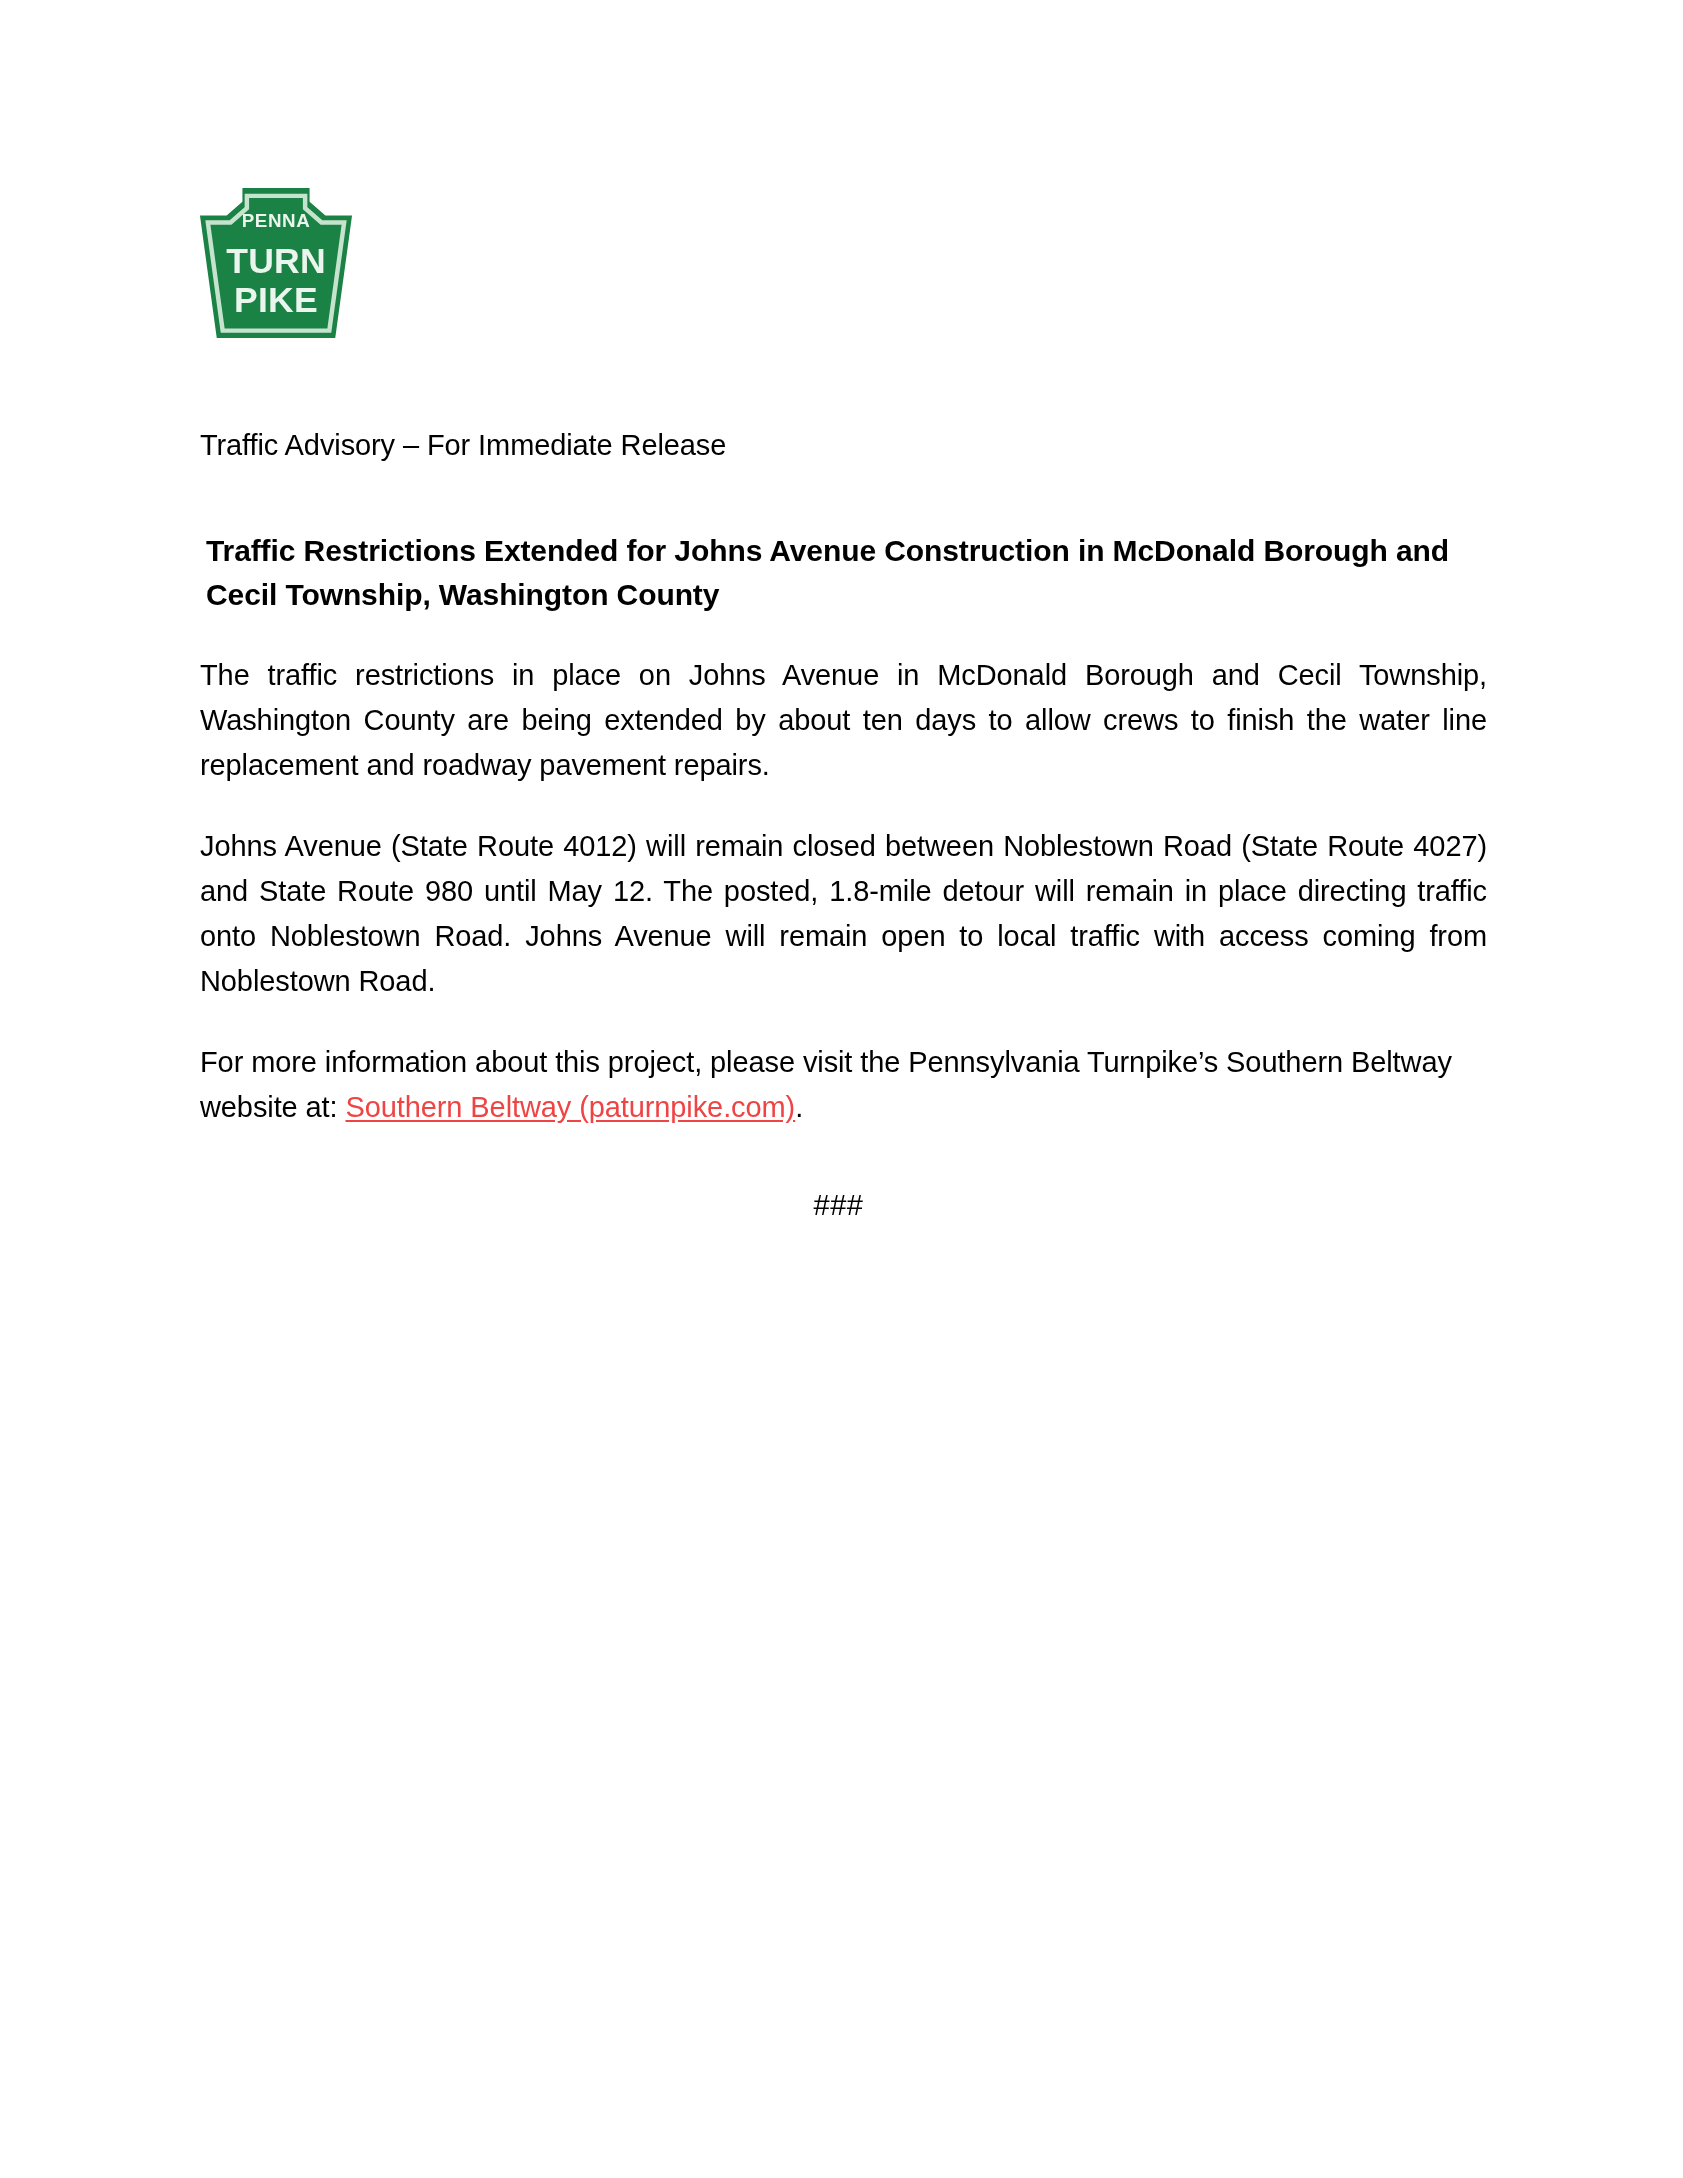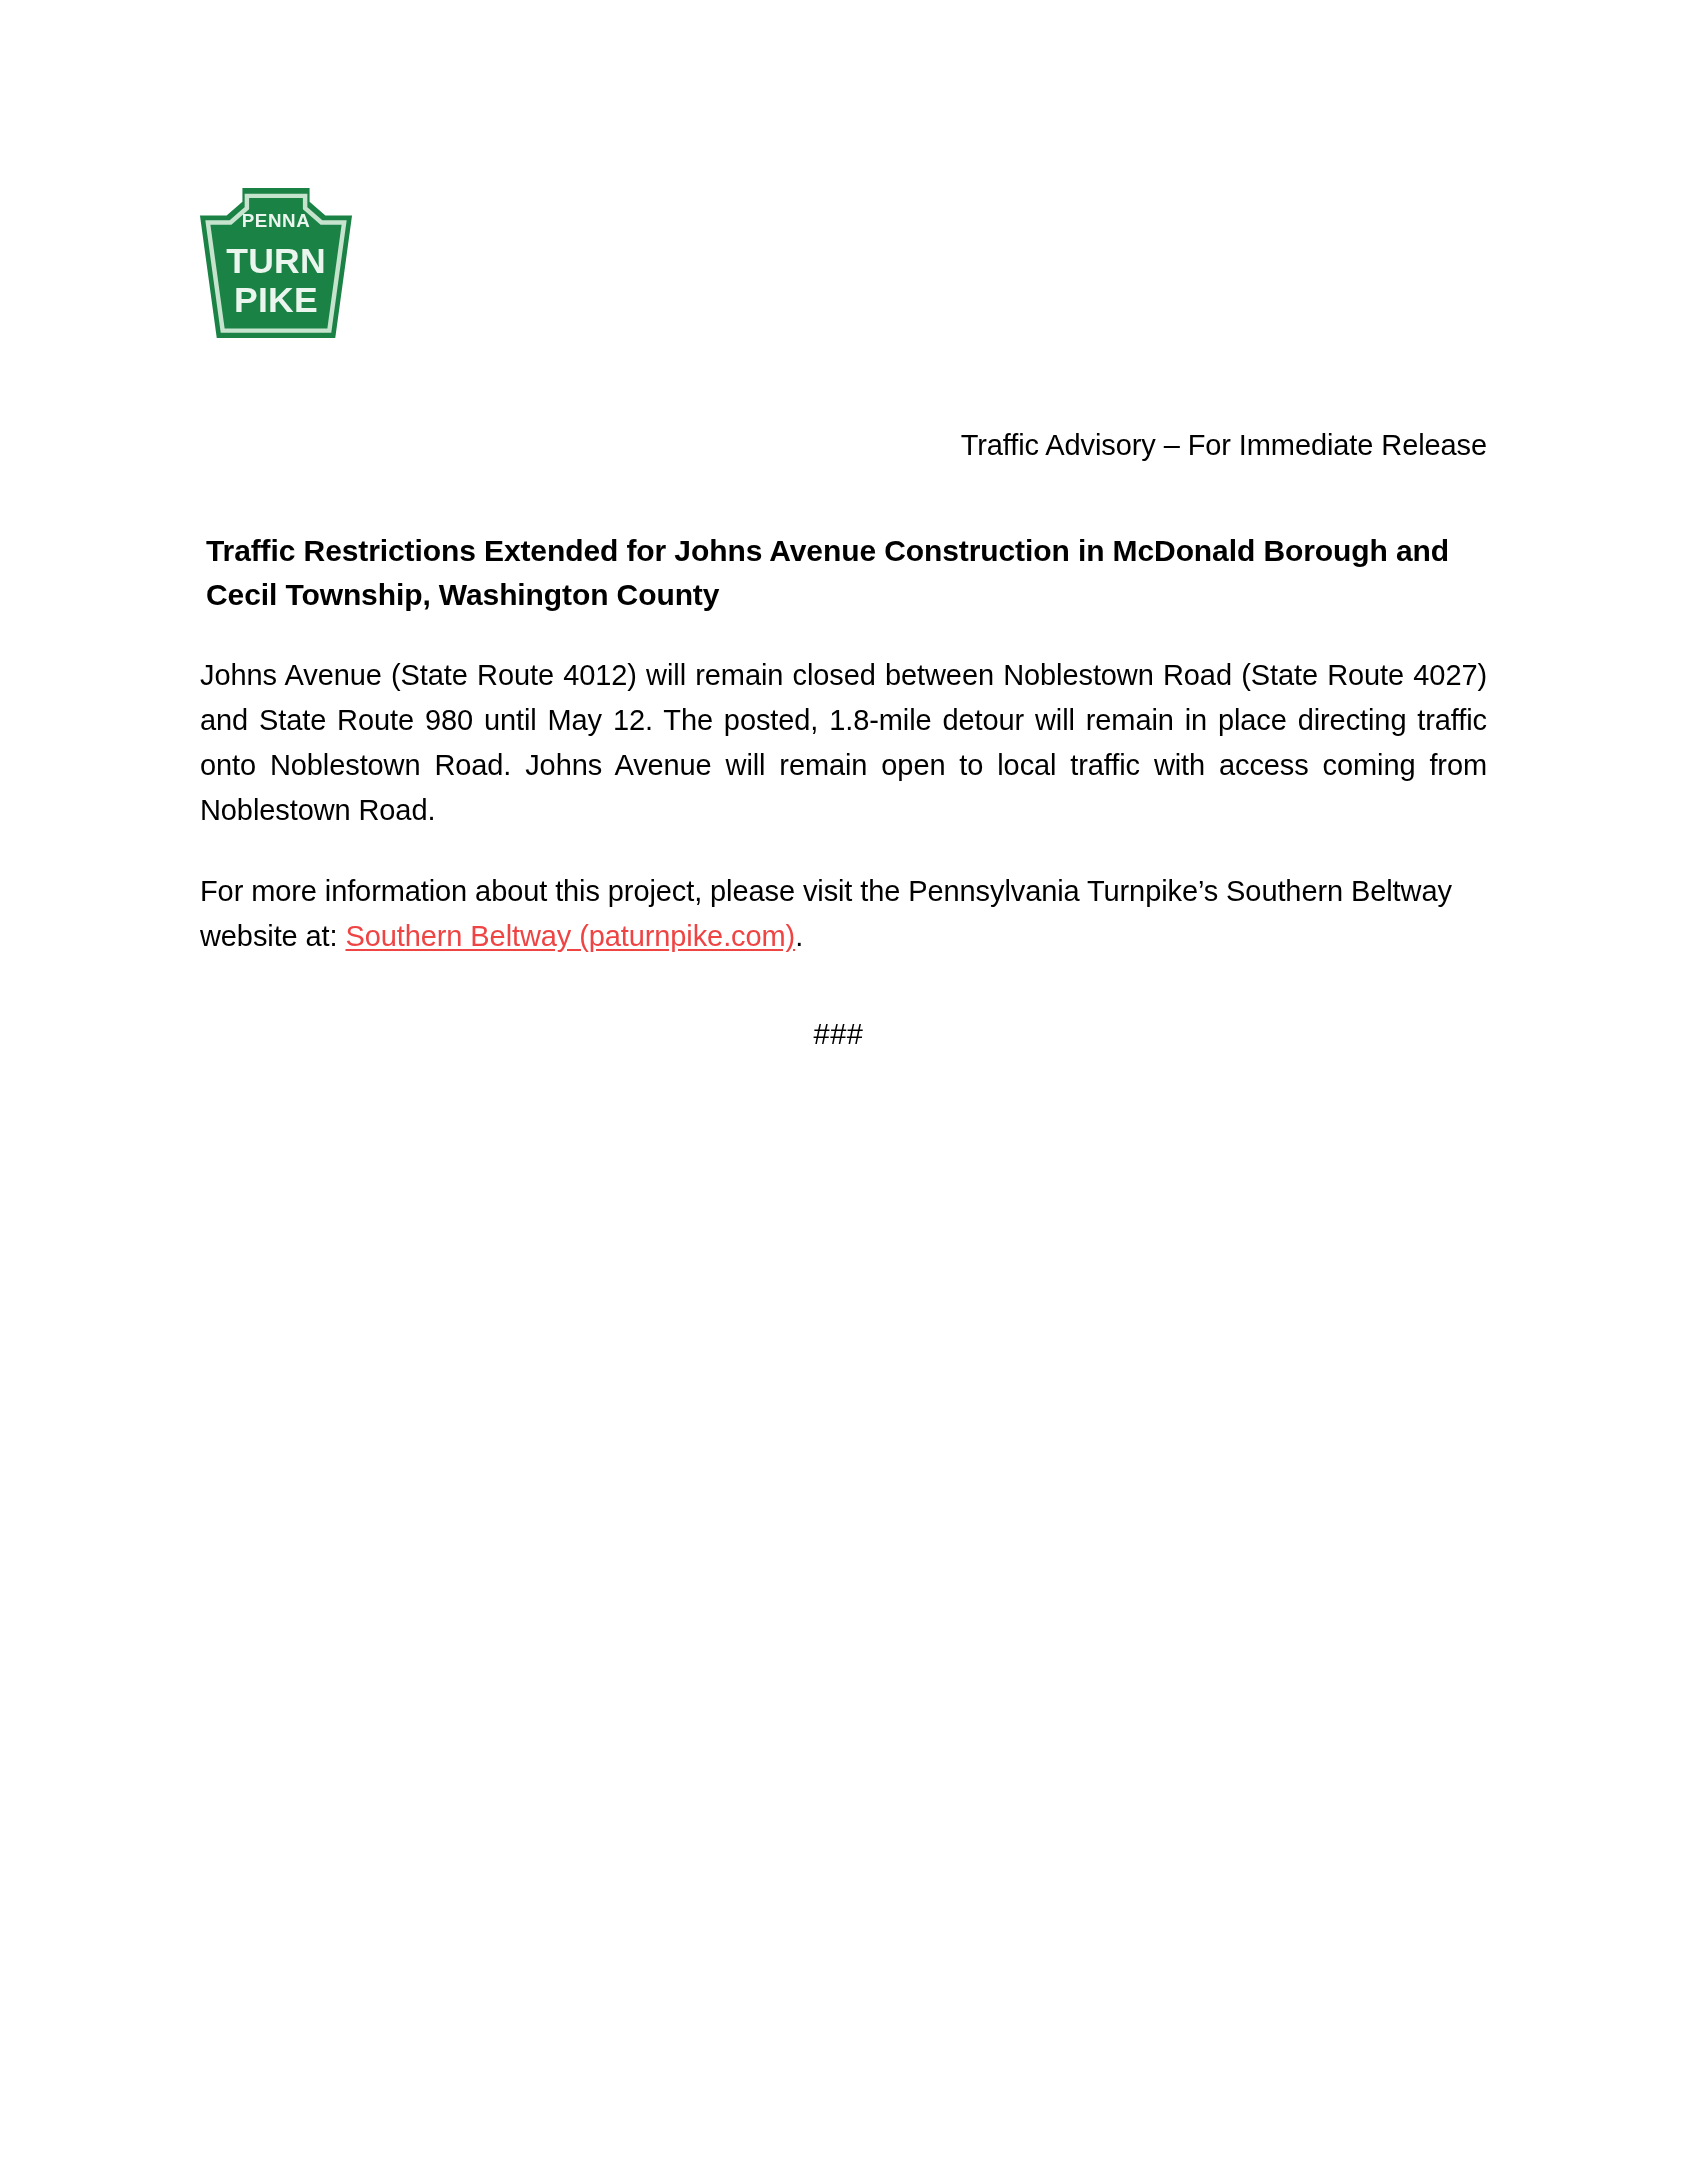--- a/index.html
+++ b/index.html
@@ -45,21 +45,20 @@
     width: 1287px;
   }
 
   .meta-block {
     font-size: 29px;
     line-height: 38px;
     letter-spacing: -0.1px;
   }
   .meta-line {
     white-space: nowrap;
-    text-align: right;
   }
 
   .doc-title {
     margin-top: 65px;
     font-size: 30px;
     font-weight: bold;
     line-height: 44px;
     letter-spacing: -0.1px;
     padding: 0 6px;
   }
@@ -109,20 +108,21 @@
   </div>
 
   <div class="content">
 
     <div class="meta-block">
       <div class="meta-line">Traffic Advisory – For Immediate Release</div>
     </div>
 
     <h1 class="doc-title">Traffic Restrictions Extended for Johns Avenue Construction in McDonald Borough and Cecil Township, Washington County</h1>
 
+    <p class="para">The traffic restrictions in place on Johns Avenue in McDonald Borough and Cecil Township, Washington County are being extended by about ten days to allow crews to finish the water line replacement and roadway pavement repairs.</p>
 
     <p class="para">Johns Avenue (State Route 4012) will remain closed between Noblestown Road (State Route 4027) and State Route 980 until May 12. The posted, 1.8-mile detour will remain in place directing traffic onto Noblestown Road. Johns Avenue will remain open to local traffic with access coming from Noblestown Road.</p>
 
     <p class="para p-last"><span>For more information about this project, please visit the Pennsylvania Turnpike’s Southern Beltway website at: </span><a class="doc-link" href="#">Southern Beltway (paturnpike.com)</a><span>.</span></p>
 
     <div class="end-mark">###</div>
 
   </div>
 
 </div>

